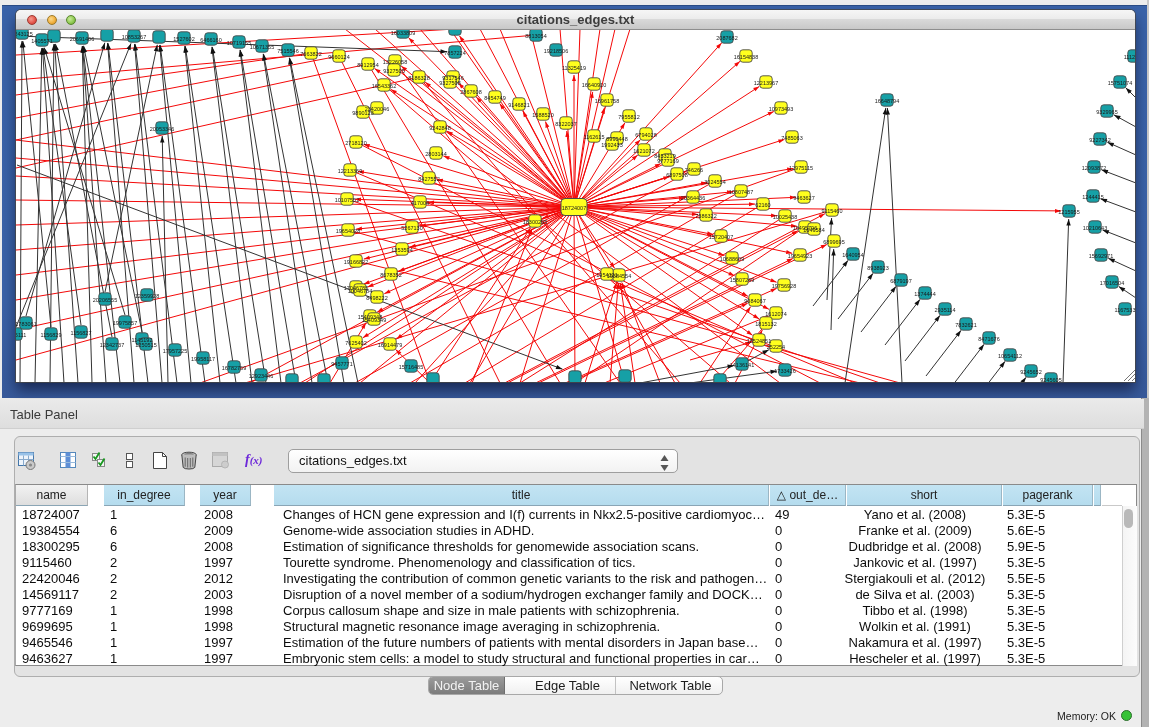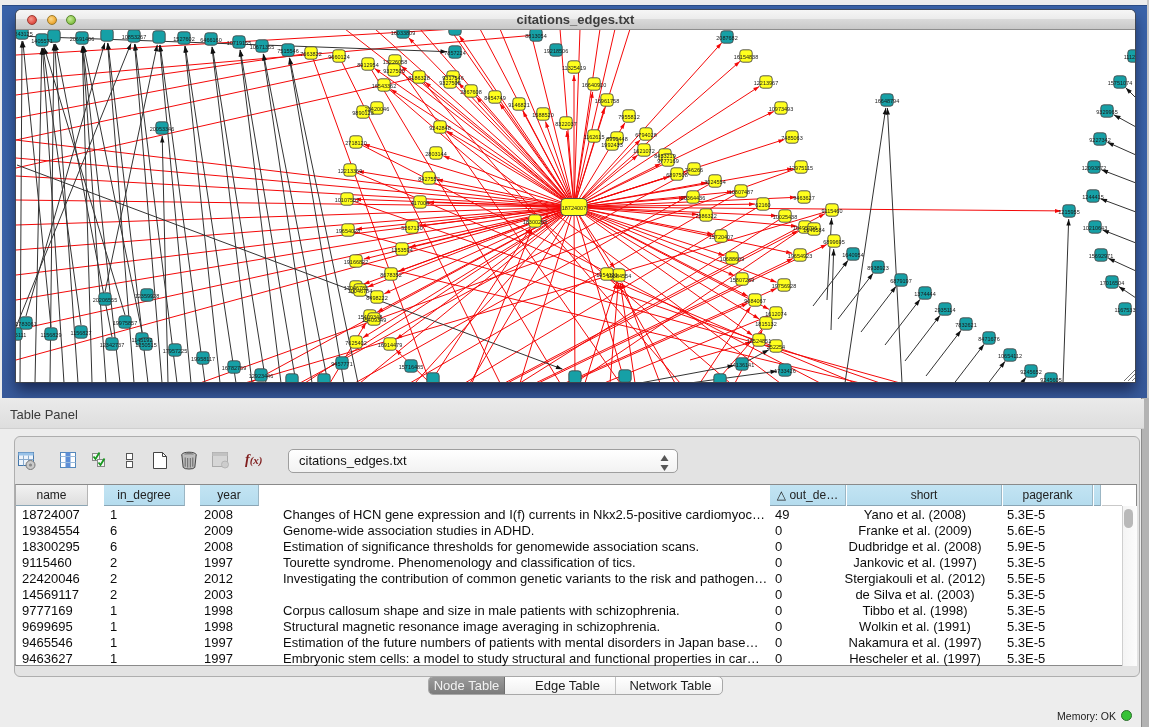--- a/index.html
+++ b/index.html
@@ -746,33 +746,34 @@
     <path d="M0.8 3.8 L2.2 16.4 a6 2.2 0 0 0 11.6 0 L15.2 3.8" fill="#bdbdbd" stroke="#444"></path>
     <path d="M4.2 6.5v9.2M6.7 7v9.5M9.3 7v9.5M11.8 6.5v9.2" stroke="#666" fill="none"></path>
   </g>
 
   <g transform="translate(194,1)">
     <rect x="0.5" y="0.5" width="15" height="14" fill="#d6d6d6" stroke="#aaa"></rect>
     <rect x="0.5" y="0.5" width="15" height="3.5" fill="#c2c2c2"></rect>
     <circle cx="13" cy="12.5" r="3.5" fill="#cdcdcd" stroke="#b5b5b5"></circle>
   </g>
 </svg>
-<div class="abs" style="left:245px;top:452px;font-size:14px;font-family:'Liberation Serif',serif;font-style:italic;font-weight:bold;color:#7f1d1d">f<span style="font-size:11px">(x)</span></div>
+<div class="abs" style="left:245px;top:452px;font-size:14px;font-family:'Liberation Serif',serif;font-style:italic;font-weight:bold;color:#6d28d9">f<span style="font-size:11px">(x)</span></div>
 
 <div id="combo" class="abs">citations_edges.txt
   <svg class="abs" style="right:8px;top:5px" width="9" height="16">
     <path d="M4.5 0 L8.5 6 L0.5 6 Z" fill="#555"></path>
       <path d="M4.5 16 L8.5 10 L0.5 10 Z" fill="#555"></path>
   </svg>
 </div>
 
 <div id="tablewrap" class="abs">
   <div class="hcell" style="left:0;width:72px;background:linear-gradient(180deg,#f2f2f2,#dedede);border-right:1px solid #b5b5b5">name</div>
   <div class="hcell" style="left:88px;width:81px">in_degree</div>
-  <div class="hcell" style="left:184px;width:59px">year</div>
+  <div class="hcell" style="left:184px;width:51px">year</div>
+  <div class="hcell" style="left:258px;width:495px">title</div>
   <div class="hcell" style="left:754px;width:76px">△&nbsp;out_de…</div>
   <div class="hcell" style="left:831px;width:155px">short</div>
   <div class="hcell" style="left:987px;width:90px">pagerank</div>
   <div class="hcell" style="left:1078px;width:7px"></div>
     <div class="abs" style="left:1086px;top:0;width:20px;height:21px;background:#fff;border-bottom:1px solid #c9c9c9"></div>
   <div id="vscroll" class="abs"></div>
   <div id="vthumb" class="abs"></div>
 </div>
 <div class="abs" style="left:15px;top:484px;width:1122px;height:182px;overflow:hidden;pointer-events:none">
 <div class="trow" style="top:22px">
@@ -817,20 +818,21 @@
 <span style="left:189px">2012</span>
 <span style="left:268px">Investigating the contribution of common genetic variants to the risk and pathogen…</span>
 <span style="left:760px">0</span>
 <span class="ctr" style="left:822px;width:156px">Stergiakouli et al. (2012)</span>
 <span style="left:992px">5.5E-5</span>
 </div>
 <div class="trow" style="top:102px">
 <span style="left:7px">14569117</span>
 <span style="left:95px">2</span>
 <span style="left:189px">2003</span>
+<span style="left:268px">Disruption of a novel member of a sodium/hydrogen exchanger family and DOCK…</span>
 <span style="left:760px">0</span>
 <span class="ctr" style="left:822px;width:156px">de Silva et al. (2003)</span>
 <span style="left:992px">5.3E-5</span>
 </div>
 <div class="trow" style="top:118px">
 <span style="left:7px">9777169</span>
 <span style="left:95px">1</span>
 <span style="left:189px">1998</span>
 <span style="left:268px">Corpus callosum shape and size in male patients with schizophrenia.</span>
 <span style="left:760px">0</span>

